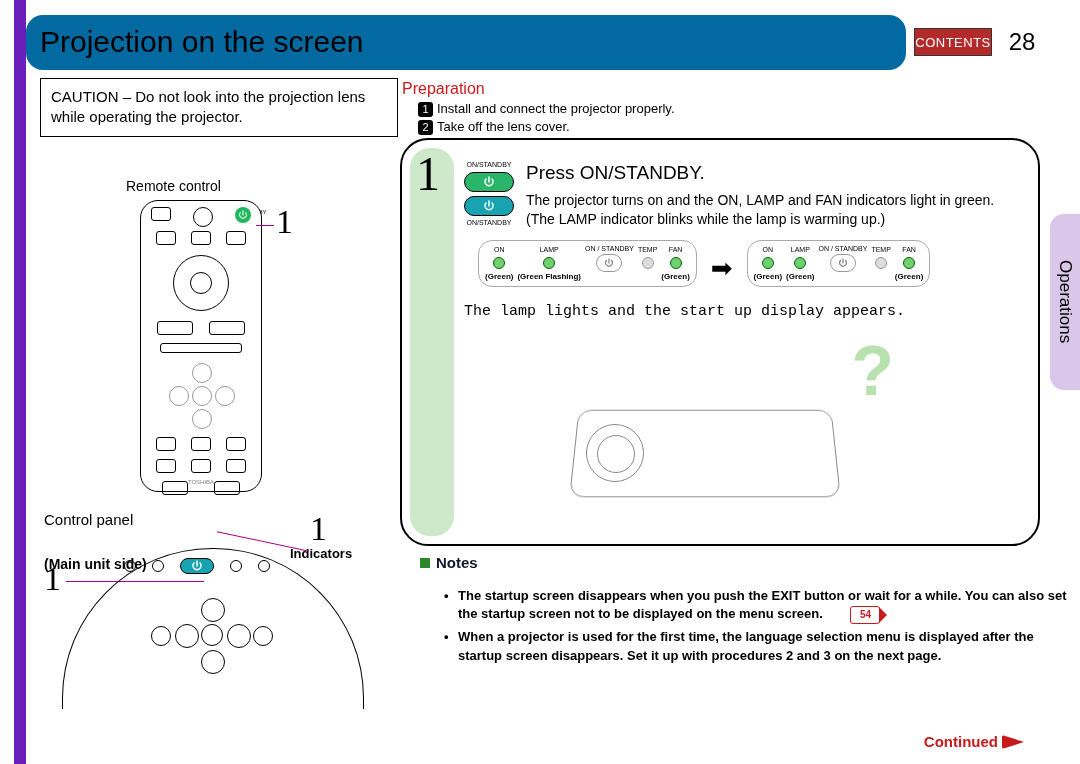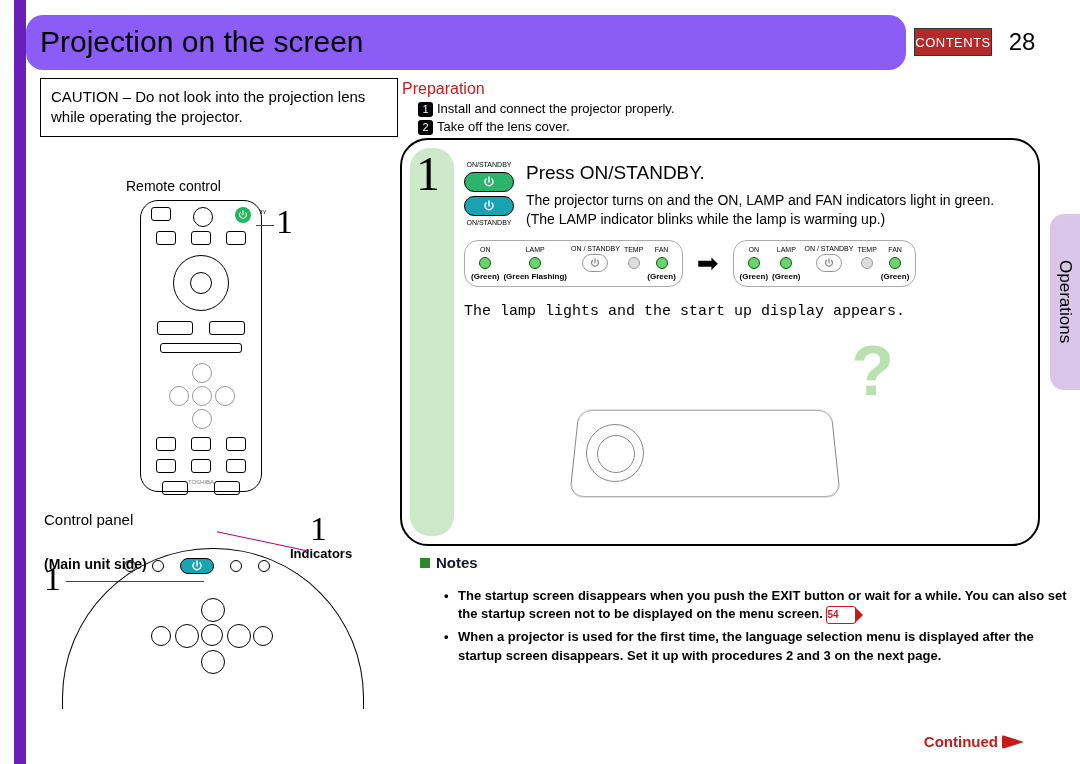--- a/index.html
+++ b/index.html
@@ -1,19 +1,19 @@
 <!DOCTYPE html>
 <html><head>
 <meta charset="utf-8">
 <style>
   html,body{margin:0;padding:0;font-family:Arial,Helvetica,sans-serif;background:#fff;color:#000;}
   .page{position:relative;width:1080px;height:764px;box-sizing:border-box;}
   .purple-bar{position:absolute;left:14px;top:0;width:12px;height:764px;background:#6a1fba;}
   .title-row{position:absolute;left:26px;top:18px;right:36px;height:48px;display:flex;align-items:center;}
-  .title-box{flex:1;height:55px;background:#8b5cf6;display:flex;align-items:center;padding-left:14px;font-size:30px;font-weight:500;color:#000;border-radius:17px;}
+  .title-box{flex:1;height:55px;background:#0369a1;display:flex;align-items:center;padding-left:14px;font-size:30px;font-weight:500;color:#000;border-radius:17px;}
   .contents-btn{width:76px;height:26px;background:#b22a2a;border:1px solid #333;color:#fff;font-size:13px;display:flex;align-items:center;justify-content:center;margin-left:8px;letter-spacing:0.5px;}
   .page-no{width:44px;height:36px;display:flex;align-items:center;justify-content:center;font-size:24px;margin-left:8px;color:#000;}
   .caution-box{position:absolute;left:40px;top:78px;width:336px;border:1.5px solid #000;padding:8px 10px;font-size:15px;line-height:1.35;}
   .remote-label{position:absolute;left:126px;top:178px;font-size:14px;}
   .remote{position:absolute;left:140px;top:200px;width:120px;height:290px;border:1.5px solid #000;border-radius:18px;background:#fff;}
   .remote .top-row{display:flex;justify-content:space-between;padding:6px 10px 0;}
   .sq{width:18px;height:12px;border:1px solid #000;border-radius:3px;}
   .round{width:20px;height:20px;border:1px solid #000;border-radius:50%;box-sizing:border-box;}
   .on-circle{width:16px;height:16px;border-radius:50%;background:#1fb85c;display:inline-flex;align-items:center;justify-content:center;}
   .on-circle svg{width:10px;height:10px;}
@@ -59,42 +59,42 @@
   .step-num-col{position:absolute;left:8px;top:8px;bottom:8px;width:44px;background:#cde9c9;border-radius:20px;}
   .step-num{position:absolute;left:14px;top:6px;font-size:48px;font-family:'Times New Roman',serif;color:#000;}
   .step-content{margin-left:58px;padding:10px 14px 10px 4px;font-size:14px;line-height:1.4;}
   .btn-icon{display:inline-flex;flex-direction:column;align-items:center;gap:2px;margin-right:4px;}
   .btn-cap{width:48px;height:18px;border:1px solid #000;border-radius:10px;display:flex;align-items:center;justify-content:center;}
   .btn-cap.green{background:#2ab56a;}
   .btn-cap.teal{background:#18a3b0;}
   .btn-cap svg{width:12px;height:12px;}
   .btn-lbl{font-size:7px;}
   .step-head{font-size:19px;margin-bottom:4px;}
-  .indic-row{display:flex;align-items:center;gap:14px;margin-top:10px;}
+  .indic-row{display:flex;align-items:flex-end;gap:14px;margin-top:10px;margin-left:14px;}
   .indic-unit{display:flex;flex-direction:column;align-items:center;font-size:7px;}
   .indic-led{width:10px;height:10px;border-radius:50%;margin:2px 0;}
   .ig-on{background:#6fd06f;border:1px solid #060;}
   .ig-off{background:#ddd;border:1px solid #999;}
   .indic-pill{display:flex;align-items:center;gap:4px;padding:3px 6px;border:1px solid #aaa;border-radius:14px;}
   .pill-btn{width:24px;height:16px;border:1px solid #999;border-radius:9px;display:flex;align-items:center;justify-content:center;}
   .arrow-right{font-size:26px;}
   .indic-sub{font-size:8px;font-weight:bold;}
   .start-text{margin-top:14px;font-size:15px;font-family:Liberation Mono, monospace;}
   .projector-ill{position:relative;width:420px;height:170px;margin:20px auto 0;}
   .qmark{position:absolute;right:60px;top:-20px;font-size:70px;color:#b9e0af;font-weight:bold;}
   .proj-body{position:absolute;left:40px;bottom:14px;width:260px;height:90px;border:1px solid #888;border-radius:14px;transform:perspective(400px) rotateX(18deg);}
   .lens{position:absolute;left:52px;bottom:30px;width:56px;height:56px;border:1px solid #888;border-radius:50%;}
   .lens:after{content:"";position:absolute;left:10px;top:10px;width:36px;height:36px;border:1px solid #888;border-radius:50%;}
 
   .notes-head{position:absolute;left:420px;top:554px;font-size:15px;color:#0f172a;font-weight:bold;display:flex;align-items:center;gap:6px;}
   .notes-head .dot{width:10px;height:10px;background:#2a8a2a;}
   .notes-body{position:absolute;left:400px;top:574px;width:640px;font-size:13px;font-weight:bold;line-height:1.42;}
   .notes-body li{margin-bottom:4px;list-style:none;position:relative;padding-left:18px;}
   .notes-body li:before{content:"•";position:absolute;left:4px;top:0;}
-  .xref{display:inline-block;width:28px;height:16px;border:1.5px solid #c71b1b;border-radius:3px;color:#c71b1b;font-size:10px;text-align:left;line-height:16px;position:relative;}
+  .xref{display:inline-block;width:28px;height:16px;border:1.5px solid #c71b1b;border-radius:3px;color:#c71b1b;font-size:10px;text-align:center;line-height:16px;position:relative;margin-left:24px;}
   .xref:after{content:"";position:absolute;right:-8px;top:0;width:0;height:0;border-top:8px solid transparent;border-bottom:8px solid transparent;border-left:8px solid #c71b1b;}
   .ops-tab{position:absolute;right:0;top:214px;width:30px;height:176px;background:#d9c6e8;border-radius:14px 0 0 14px;display:flex;align-items:center;justify-content:center;}
   .ops-tab span{writing-mode:vertical-rl;font-size:17px;color:#000;}
   .continued{position:absolute;right:56px;bottom:14px;font-size:15px;font-weight:bold;color:#c71b1b;display:flex;align-items:center;gap:4px;}
   .continued .tri{width:0;height:0;border-top:7px solid transparent;border-bottom:7px solid transparent;border-left:22px solid #c71b1b;border-radius:2px;}
 </style>
 </head>
 <body>
 
 <div class="page">

